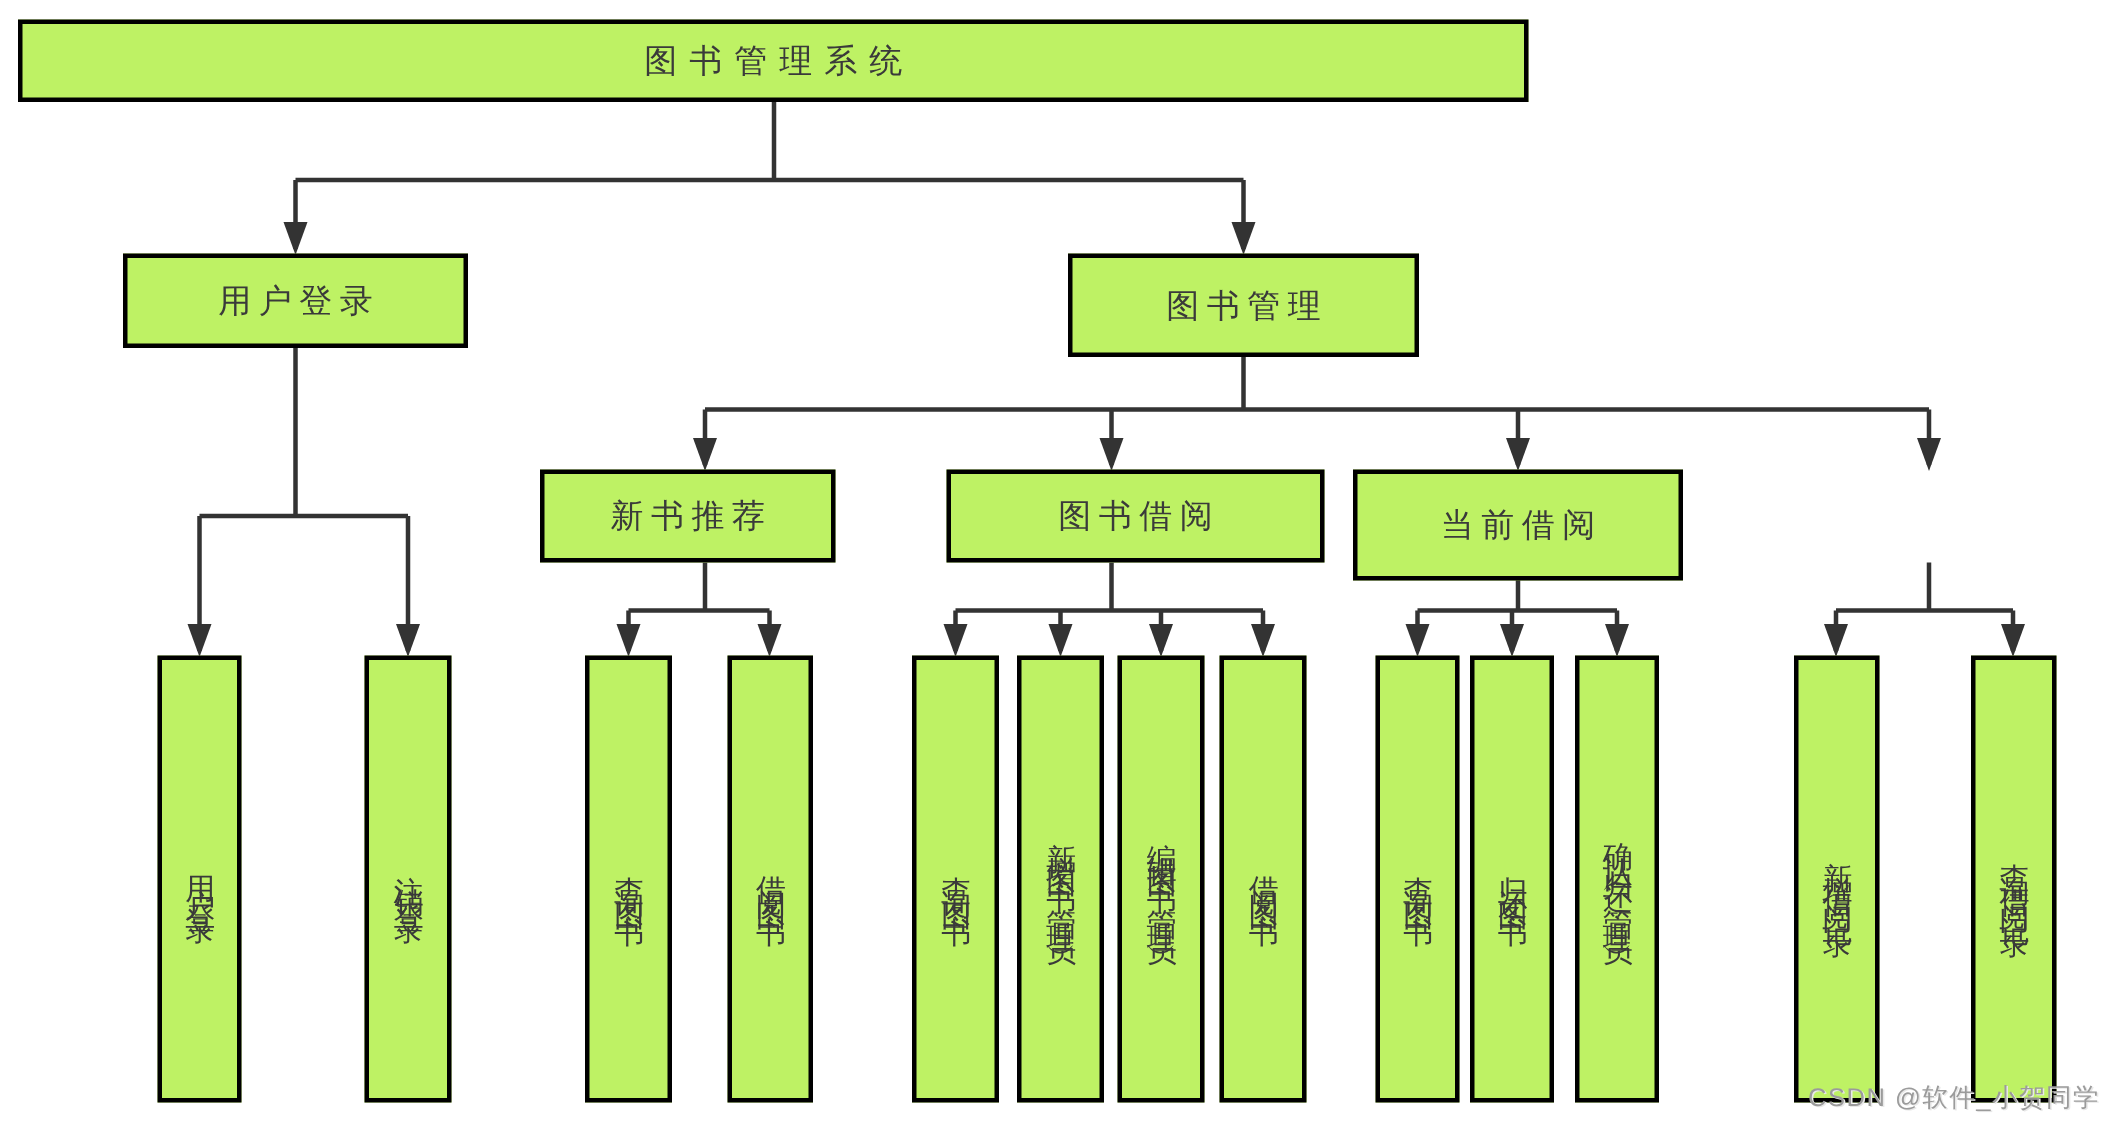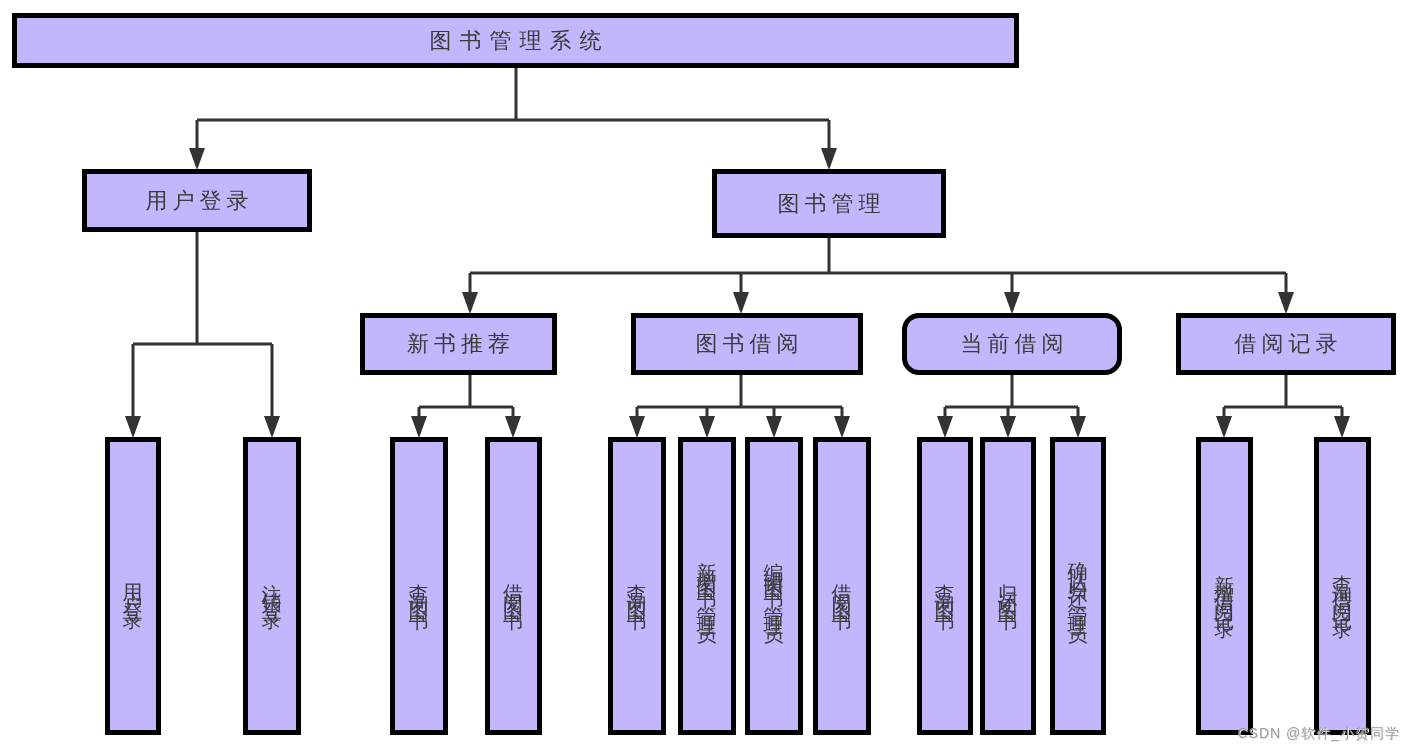--- a/index.html
+++ b/index.html
@@ -8,42 +8,42 @@
     background: #ffffff;
     font-family: "Liberation Sans", "DejaVu Sans", sans-serif;
     position: relative;
     overflow: hidden;
   }
   #stage { position: absolute; left: 0; top: 0; width: 1405px; height: 747px; }
   svg.wires { position: absolute; left: 0; top: 0; }
   .node {
     position: absolute;
     box-sizing: border-box;
-    border: 5px solid #000000;
-    background: #c4b5fd;
+    border: 3px solid #000000;
+    background: #bef264;
     color: #3a3a3a;
     display: flex;
     align-items: center;
     justify-content: center;
     text-align: center;
   }
   .h-node { font-size: 22px; letter-spacing: 5px; text-indent: 5px; white-space: nowrap; }
   .root-node { font-size: 22px; letter-spacing: 8px; text-indent: 8px; }
   .v-node {
     writing-mode: vertical-rl;
     text-orientation: mixed;
     font-size: 20px;
     letter-spacing: 9px;
     line-height: 1;
   }
   .watermark {
     position: absolute;
     right: 5px;
     bottom: 4px;
-    font-size: 14px;
+    font-size: 17px;
     letter-spacing: 1px;
     color: #9b9b9b;
     text-shadow: 1px 1px 0 #e8e8e8;
     z-index: 10;
     white-space: nowrap;
   }
 </style>
 </head>
 <body>
 
@@ -91,23 +91,22 @@
       <polygon points="1334,416 1350,416 1342,438"></polygon>
     </g>
   </svg>
 
   <div class="node h-node root-node" style="left:12px; top:13px; width:1007px; height:55px;">图书管理系统</div>
 
   <div class="node h-node" style="left:82px; top:169px; width:230px; height:63px;">用户登录</div>
   <div class="node h-node" style="left:712px; top:169px; width:234px; height:69px;">图书管理</div>
 
   <div class="node h-node" style="left:360px; top:313px; width:197px; height:62px;">新书推荐</div>
-  <div class="node h-node" style="left:631px; top:313px; width:232px; height:62px;">图书借阅</div>
-  <div class="node h-node" style="left:902px; top:313px; width:220px; height:62px;border-radius:17px;">当前借阅</div>
-  <div class="node h-node" style="left:1176px; top:313px; width:220px; height:62px;">借阅记录</div>
+  <div class="node h-node" style="left:631px; top:313px; width:252px; height:62px;">图书借阅</div>
+  <div class="node h-node" style="left:902px; top:313px; width:220px; height:74px;">当前借阅</div>
 
   <div class="node v-node" style="left:105px; top:437px; width:56px; height:298px;">用户登录</div>
   <div class="node v-node" style="left:243px; top:437px; width:58px; height:298px;">注销登录</div>
 
   <div class="node v-node" style="left:390px; top:437px; width:58px; height:298px;">查询图书</div>
   <div class="node v-node" style="left:485px; top:437px; width:57px; height:298px;">借阅图书</div>
 
   <div class="node v-node" style="left:608px; top:437px; width:58px; height:298px;">查询图书</div>
   <div class="node v-node" style="left:678px; top:437px; width:58px; height:298px;">新增图书（管理员）</div>
   <div class="node v-node" style="left:745px; top:437px; width:58px; height:298px;">编辑图书（管理员）</div>

